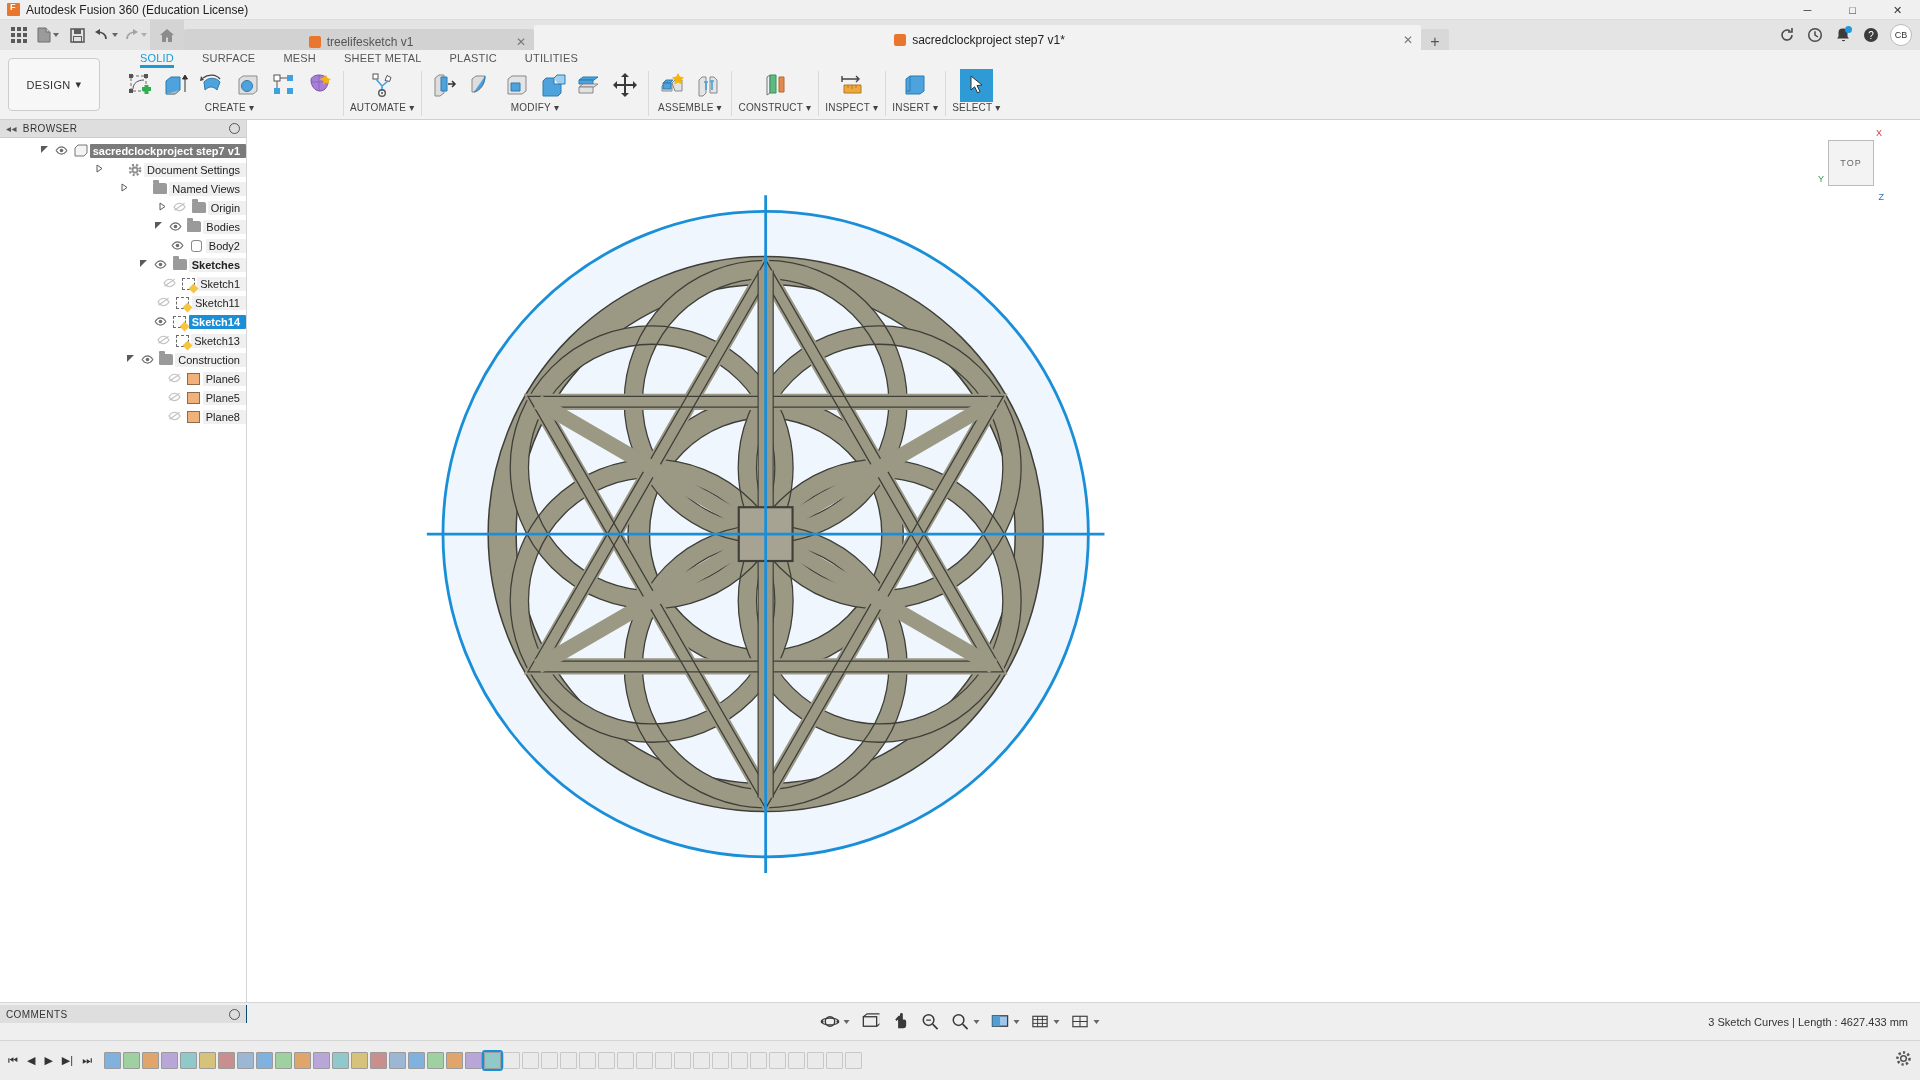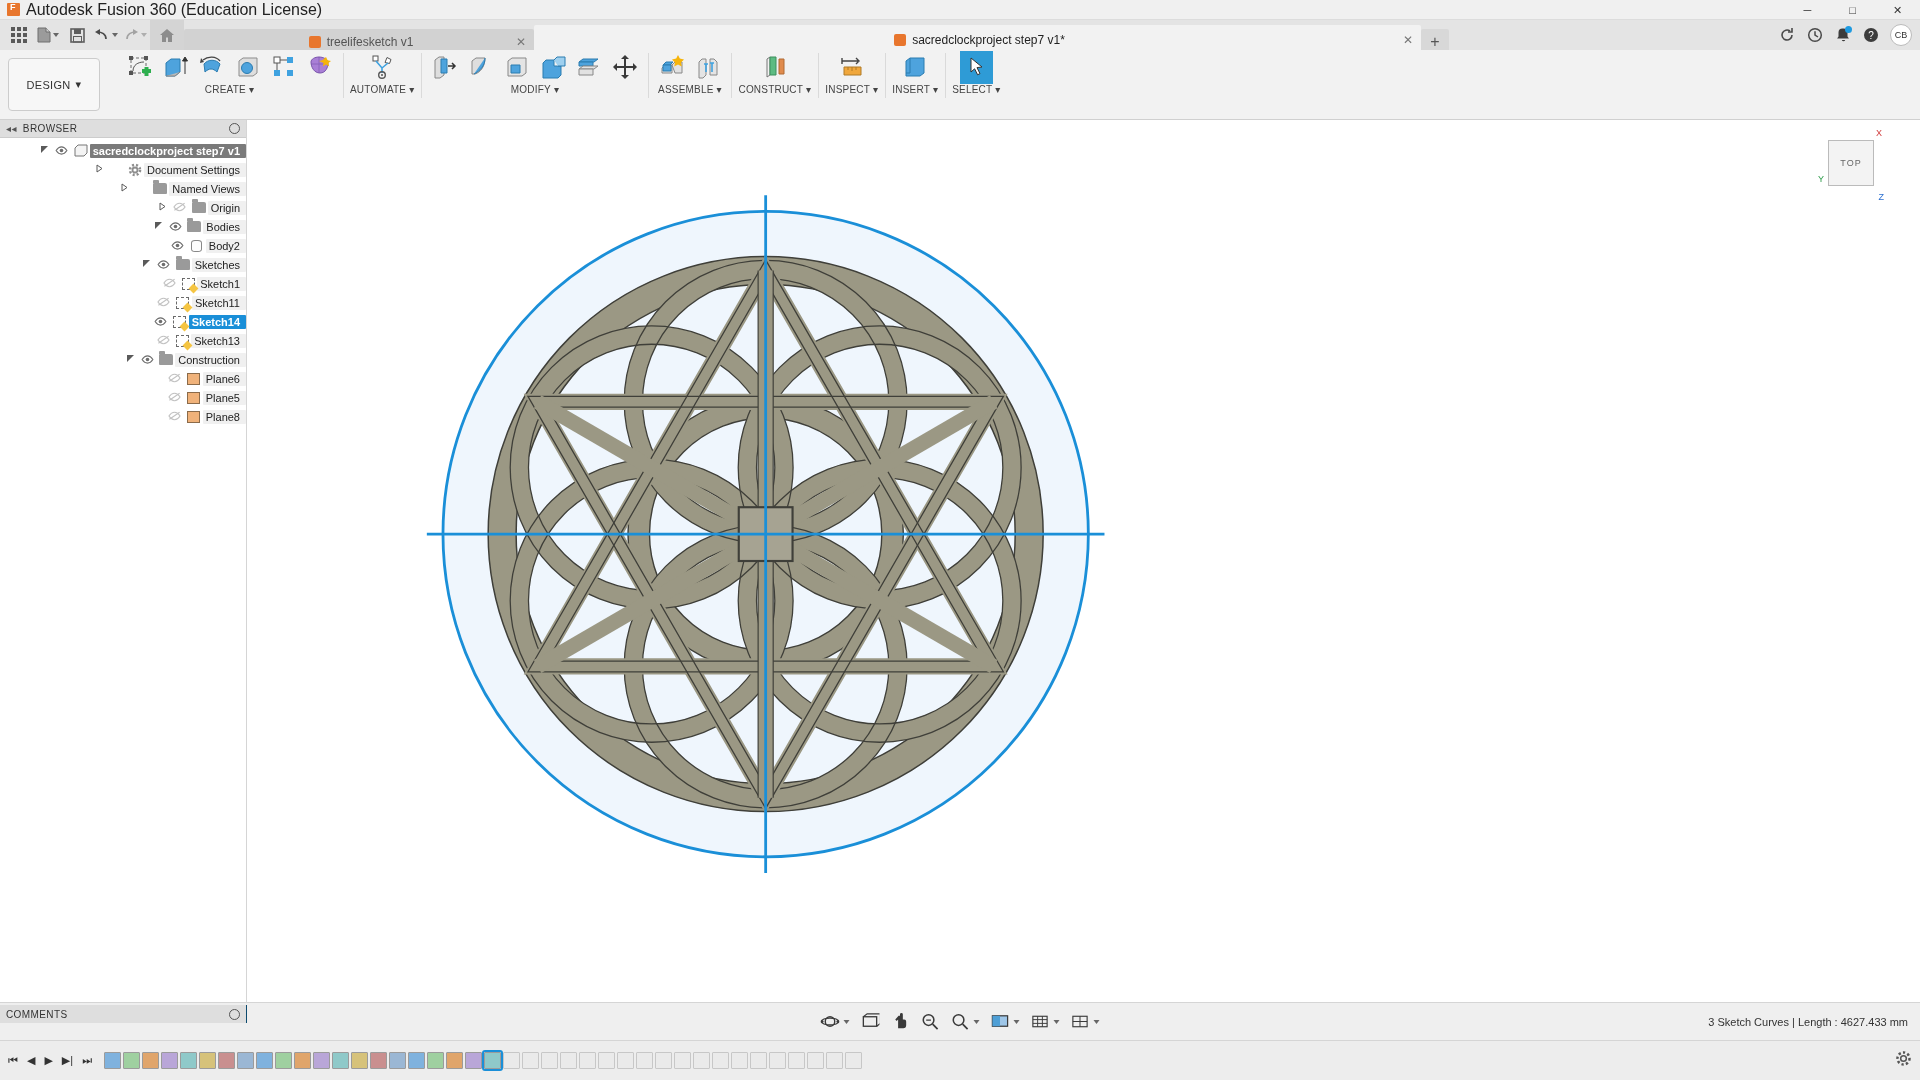--- a/index.html
+++ b/index.html
@@ -6,21 +6,21 @@
   html,body { width:1920px; height:1080px; overflow:hidden;
     font-family:"Liberation Sans", sans-serif; background:#e8e8e8; }
 
   
   .titlebar { height:20px; background:#f0f0f0; display:flex; align-items:center;
      border-bottom:1px solid #dcdcdc; position:relative; }
   .tb-logo { width:13px; height:13px; margin-left:7px; margin-right:6px;
      background:#e8762d; border-radius:1px; position:relative; }
   .tb-logo:after { content:"F"; position:absolute; left:3px; top:-1px; color:#fff;
      font-size:9px; font-weight:bold; }
-  .tb-title { font-size:16px; color:#222; }
+  .tb-title { font-size:12px; color:#222; }
   .tb-winbtns { position:absolute; right:0; top:0; height:20px; display:flex; }
   .tb-winbtn { width:45px; height:20px; display:flex; align-items:center;
      justify-content:center; font-size:11px; color:#333; }
 
   
   .qatrow { height:30px; background:#e4e4e4; display:flex; align-items:stretch;
      position:relative; }
   .qat { display:flex; align-items:center; padding-left:5px; gap:1px; }
   .qatbtn { width:28px; height:28px; display:flex; align-items:center;
      justify-content:center; color:#555; }
@@ -251,20 +251,28 @@
     <div class="avatar">CB</div>
   </div>
 </div>
 
 <div class="ribbon">
   <div class="designbtn">
     <span>DESIGN</span>
     <span style="margin-left:5px">▾</span>
   </div>
   <div class="tabsarea">
+    <div class="ribtabs">
+      <div class="ribtab active">SOLID</div>
+      <div class="ribtab">SURFACE</div>
+      <div class="ribtab">MESH</div>
+      <div class="ribtab">SHEET METAL</div>
+      <div class="ribtab">PLASTIC</div>
+      <div class="ribtab">UTILITIES</div>
+    </div>
 
     <div class="panels">
 
       <div class="panel">
         <div class="prow">
           <div class="ptool">
             <svg width="26" height="26" viewBox="0 0 26 26">
                 <rect x="4" y="4" width="15" height="15" fill="none" stroke="#6b6b6b" stroke-dasharray="3 2"></rect>
                 <path d="M6 17c0-6 5-9 11-9" fill="none" stroke="#555"></path>
                 <rect x="2" y="2" width="4" height="4" fill="#555"></rect>
@@ -548,21 +556,21 @@
           <span class="arrow"></span>
           <span class="eye"><svg width="13" height="9" viewBox="0 0 14 10">
               <path d="M1 5c2-3 4-4 6-4s4 1 6 4c-2 3-4 4-6 4S3 8 1 5z" fill="none" stroke="#6e6e6e" stroke-width="1.2"></path>
               <circle cx="7" cy="5" r="2" fill="#6e6e6e"></circle>
             </svg></span>
           <span class="ico">
             <span class="bodyico"></span>
           </span>
           <span class="lbl">Body2</span>
         </div>
-        <div class="trow" style="padding-left: 40px;">
+        <div class="trow" style="padding-left: 40px; font-weight: bold;">
           <span class="arrow"><svg width="9" height="9" viewBox="0 0 9 9">
               <path d="M1 1h7L1 8z" fill="#5a5a5a"></path>
             </svg></span>
           <span class="eye"><svg width="13" height="9" viewBox="0 0 14 10">
               <path d="M1 5c2-3 4-4 6-4s4 1 6 4c-2 3-4 4-6 4S3 8 1 5z" fill="none" stroke="#6e6e6e" stroke-width="1.2"></path>
               <circle cx="7" cy="5" r="2" fill="#6e6e6e"></circle>
             </svg></span>
           <span class="ico">
             <span class="folder"></span>
           </span>

